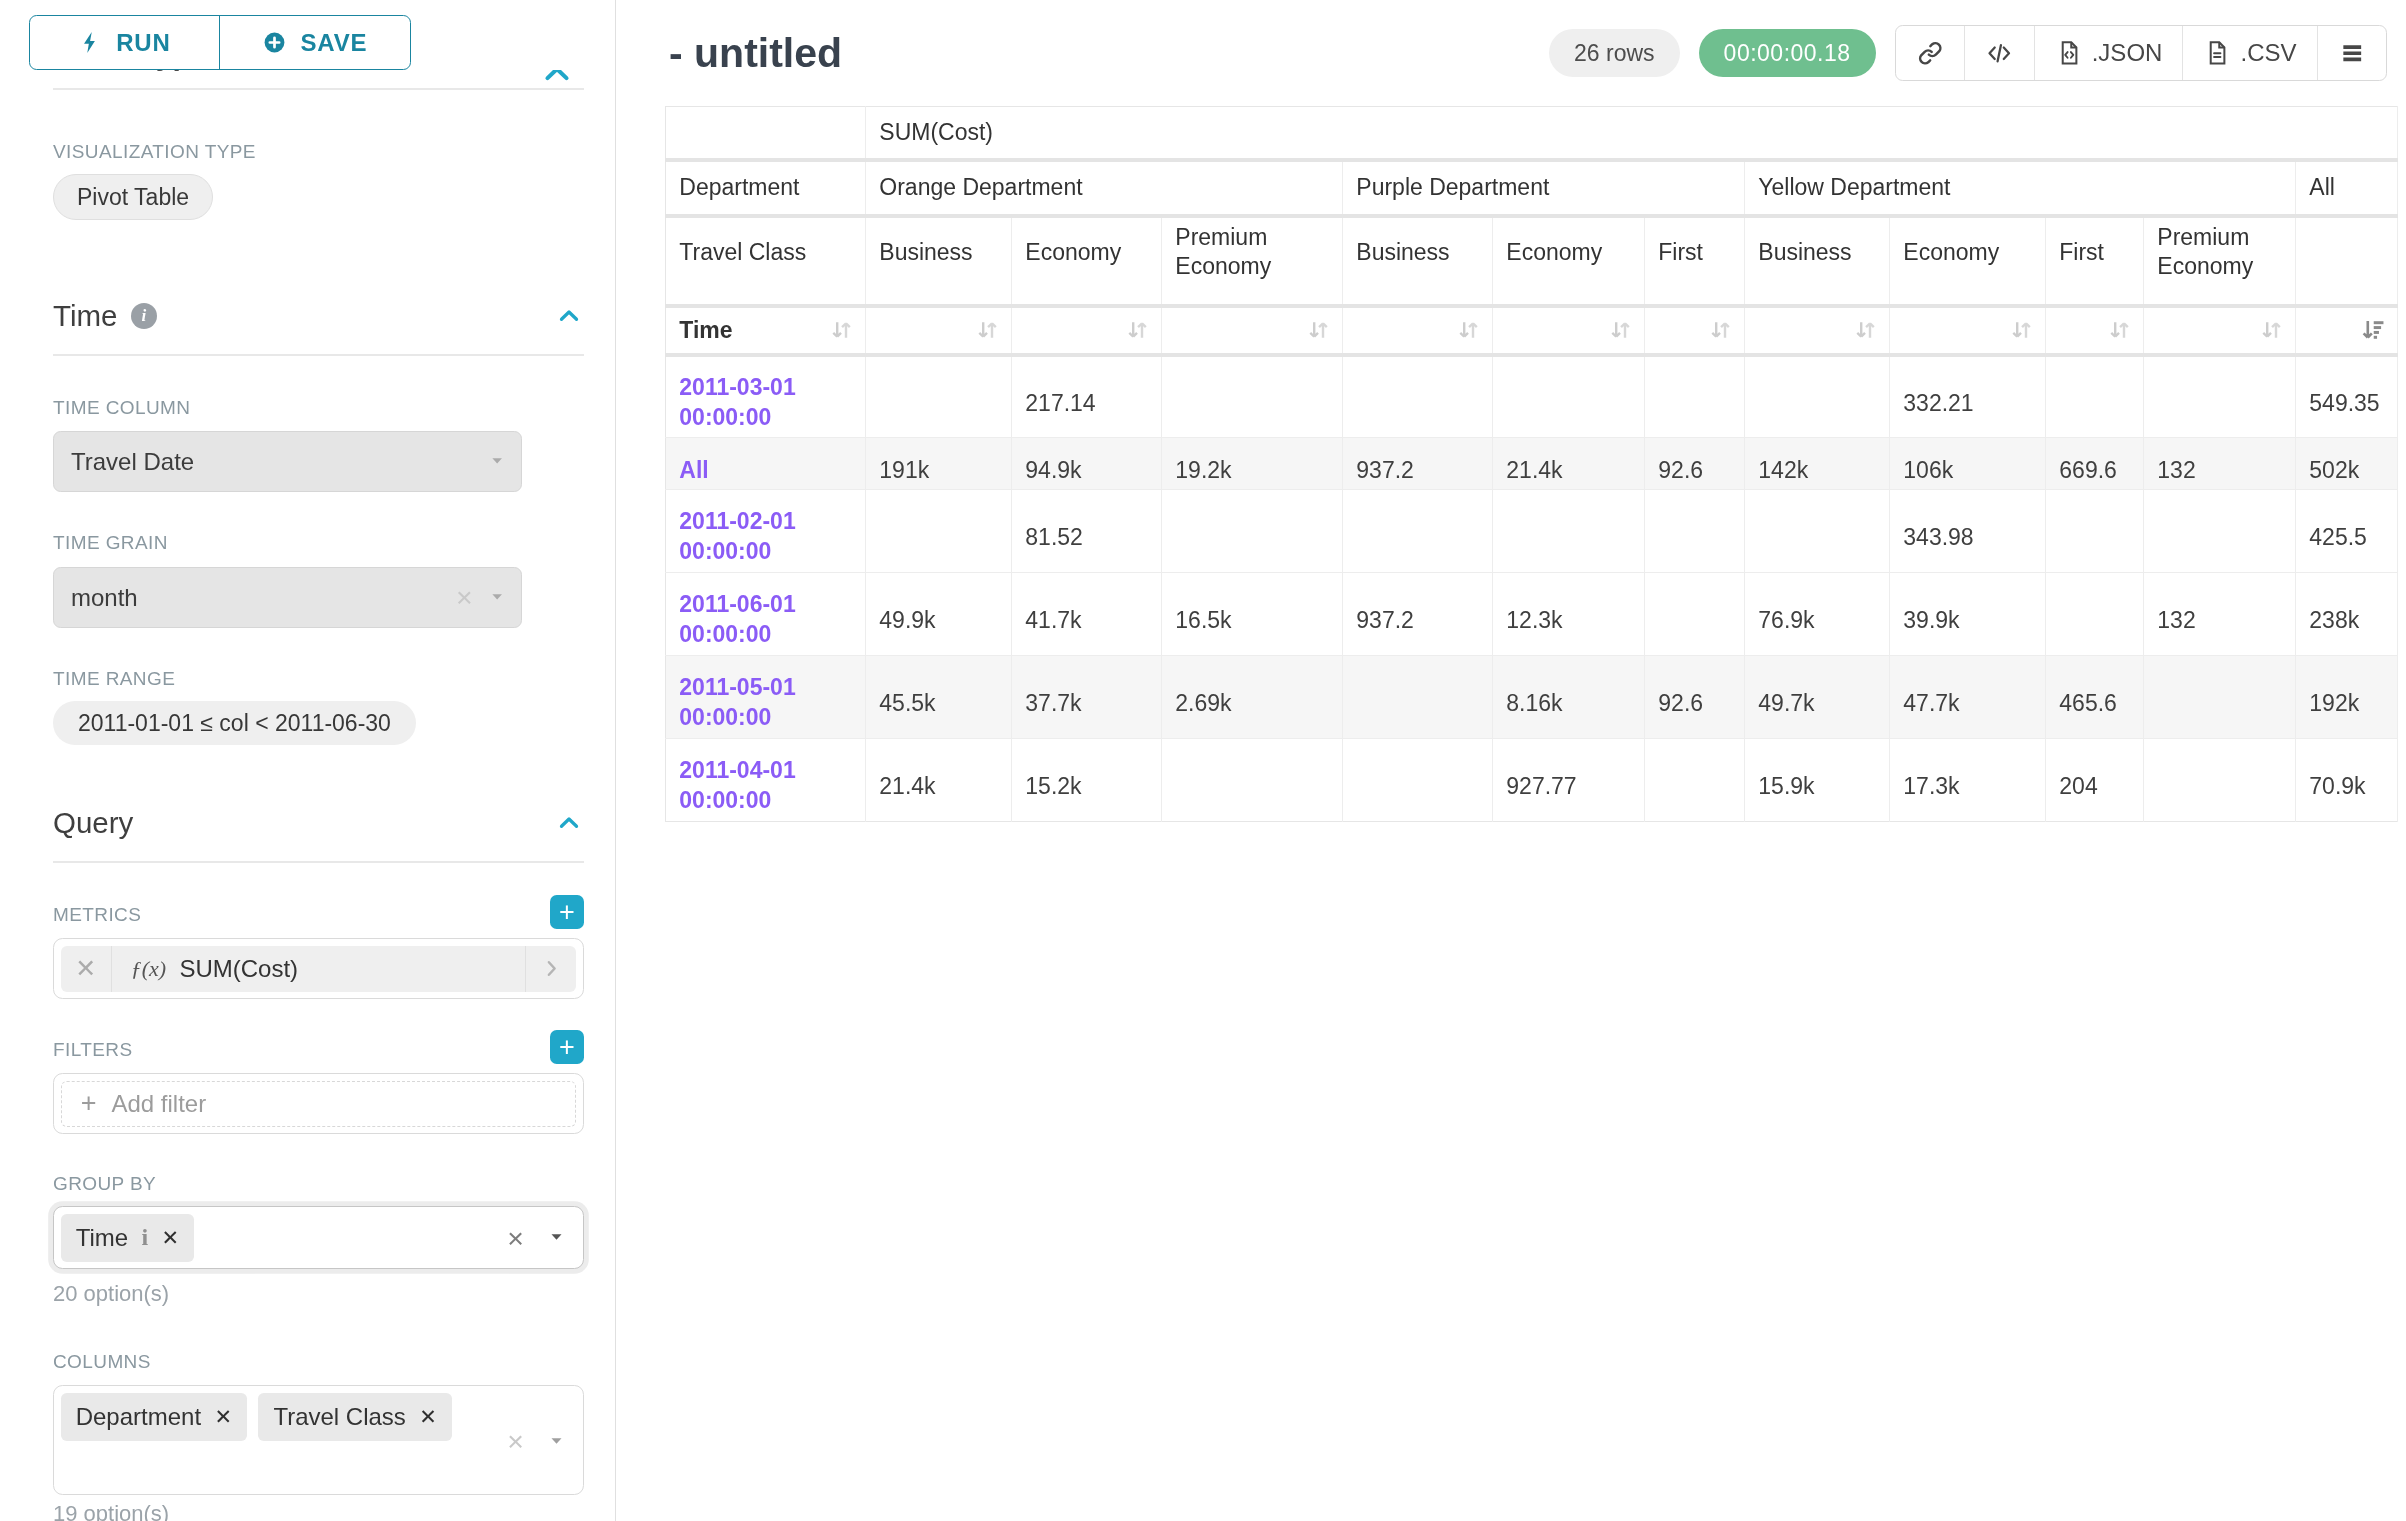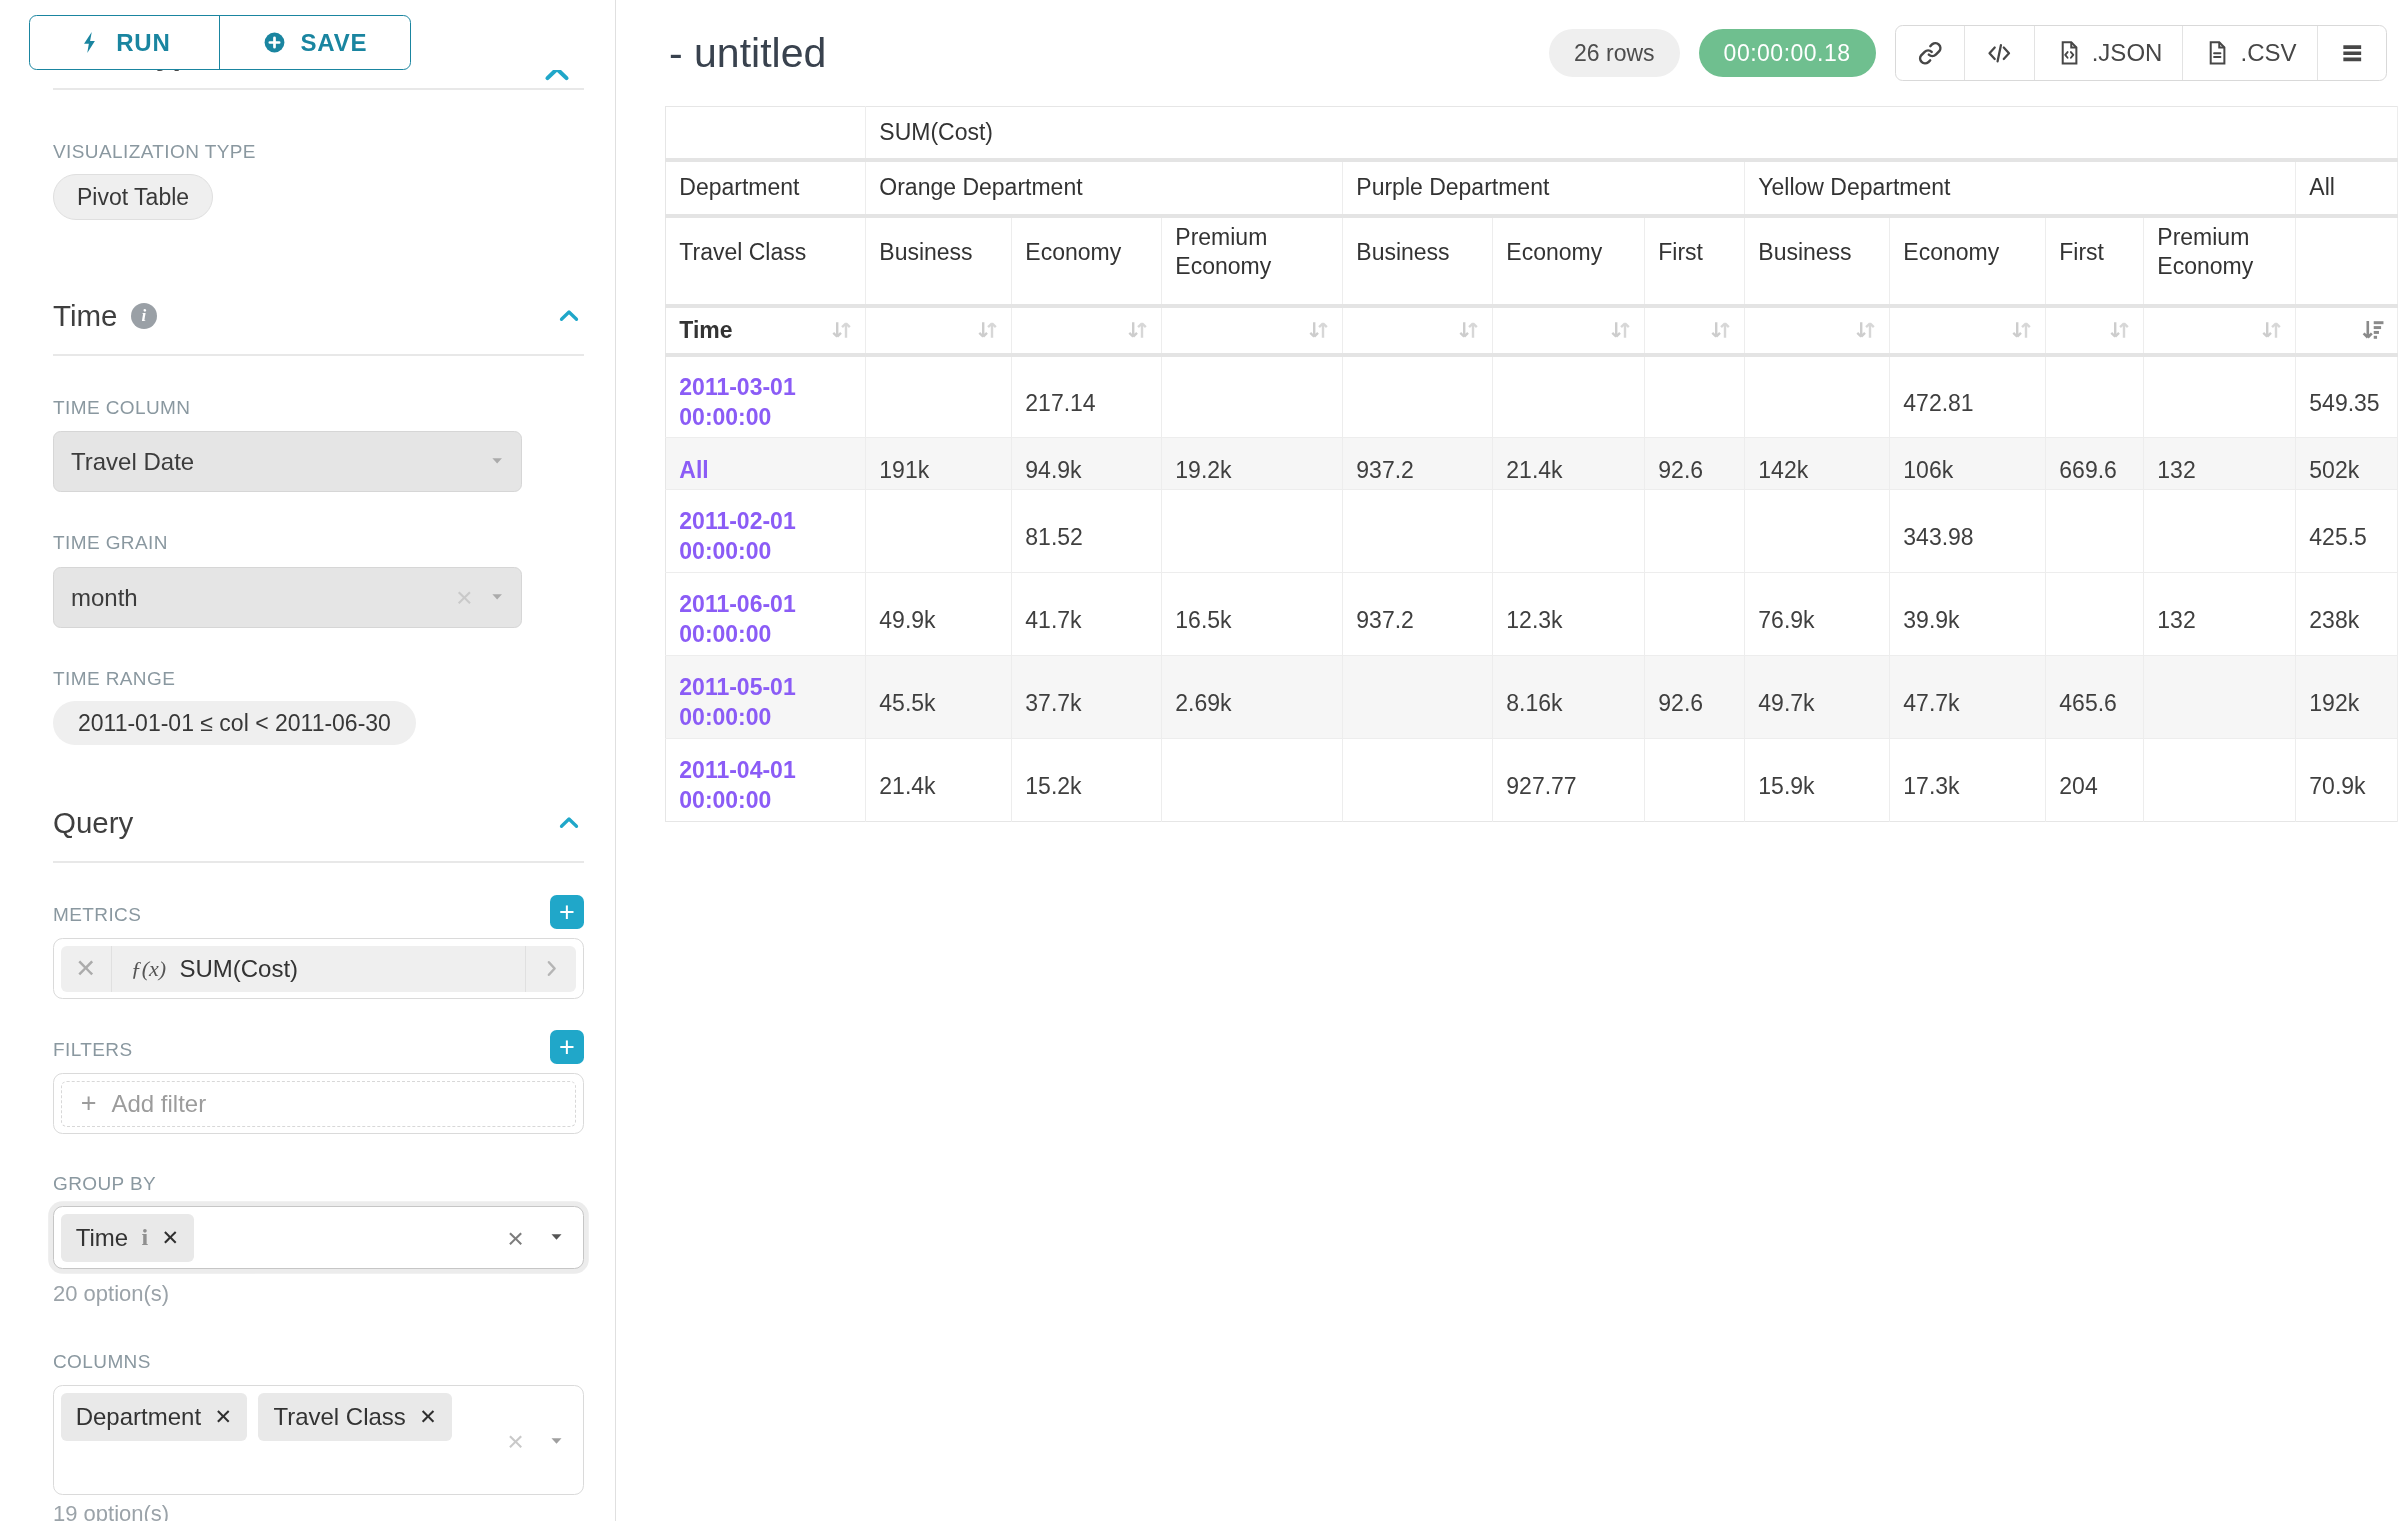--- a/index.html
+++ b/index.html
@@ -65,21 +65,21 @@
   .box-right{position:absolute;right:19px;top:50%;transform:translateY(-50%);display:flex;align-items:center;gap:25px}
   .box-right .bx{color:#7D7D7D;font-size:28.5px;line-height:1;cursor:pointer}
   .box-right .bx::after{content:"×"}
   .box-right .caret-dark{font-size:15px;color:#555}
   .opt-count{position:absolute;left:53px;font-size:22px;color:#9BA3A9}
   .tagrow{display:flex;gap:11.4px}
 
   
   .main{position:absolute;left:618px;top:0;right:0;bottom:0;background:#fff}
   .main-header{display:flex;align-items:center;justify-content:space-between;padding:25px 19px 0 51px}
-  .chart-title{font-size:41px;font-weight:400;color:#39424E}
+  .chart-title{font-size:41px;font-weight:700;color:#39424E}
   .hcontrols{display:flex;align-items:center;gap:19px}
   .badge{height:48px;display:flex;align-items:center;padding:0 25px;border-radius:24px;font-size:23px}
   .badge.rows{background:#EFEFEF;color:#4D4D4D}
   .badge.timer{background:var(--green);color:#fff;letter-spacing:0.5px}
   .tbtn-group{display:flex;height:56px;border:1.9px solid #D9D9D9;border-radius:7.6px;background:#fff;overflow:hidden}
   .tbtn{display:flex;align-items:center;gap:8.6px;padding:0 20px;color:#474747;font-size:24px;cursor:pointer}
   .tbtn+.tbtn{border-left:1.9px solid #E3E3E3}
   .tbtn .ic{font-size:28.5px}
 
   
@@ -455,21 +455,21 @@
           </tr>
           <tr class="dr band">
             <td class="rl">2011-03-01 00:00:00</td>
             <td class="val"></td>
             <td class="val">217.14</td>
             <td class="val"></td>
             <td class="val"></td>
             <td class="val"></td>
             <td class="val"></td>
             <td class="val"></td>
-            <td class="val">472.81</td>
+            <td class="val">332.21</td>
             <td class="val"></td>
             <td class="val"></td>
             <td class="val">549.35</td>
           </tr>
           <tr class="dr stripe short">
             <td class="rl">All</td>
             <td class="val">191k</td>
             <td class="val">94.9k</td>
             <td class="val">19.2k</td>
             <td class="val">937.2</td>

